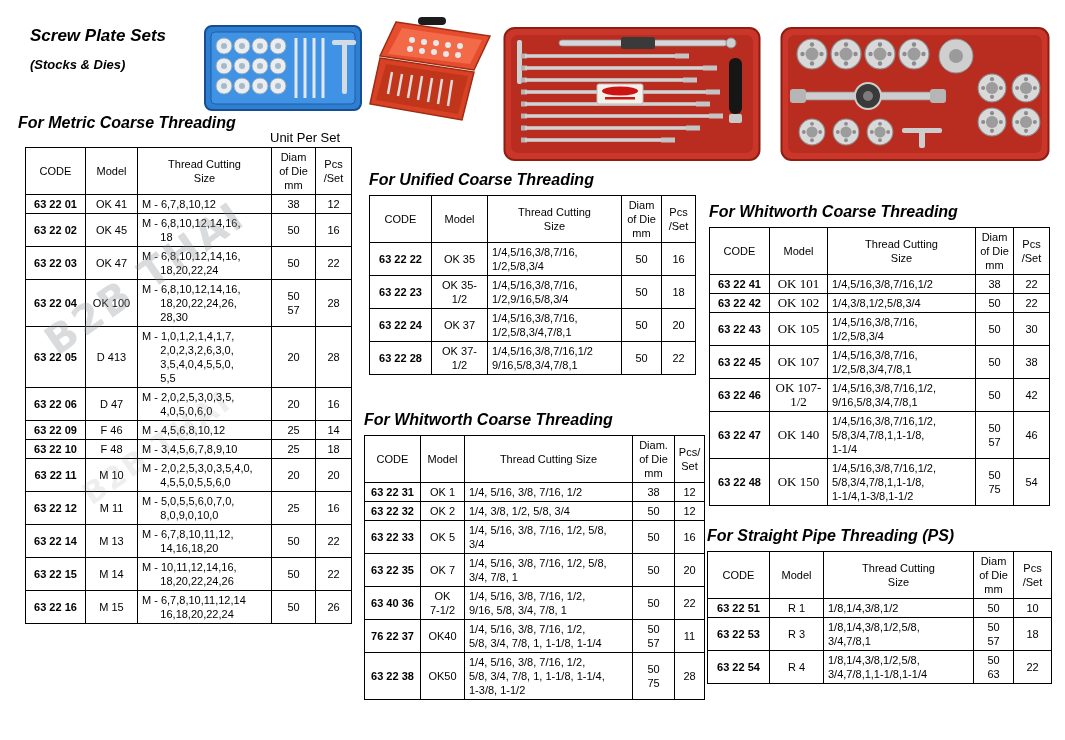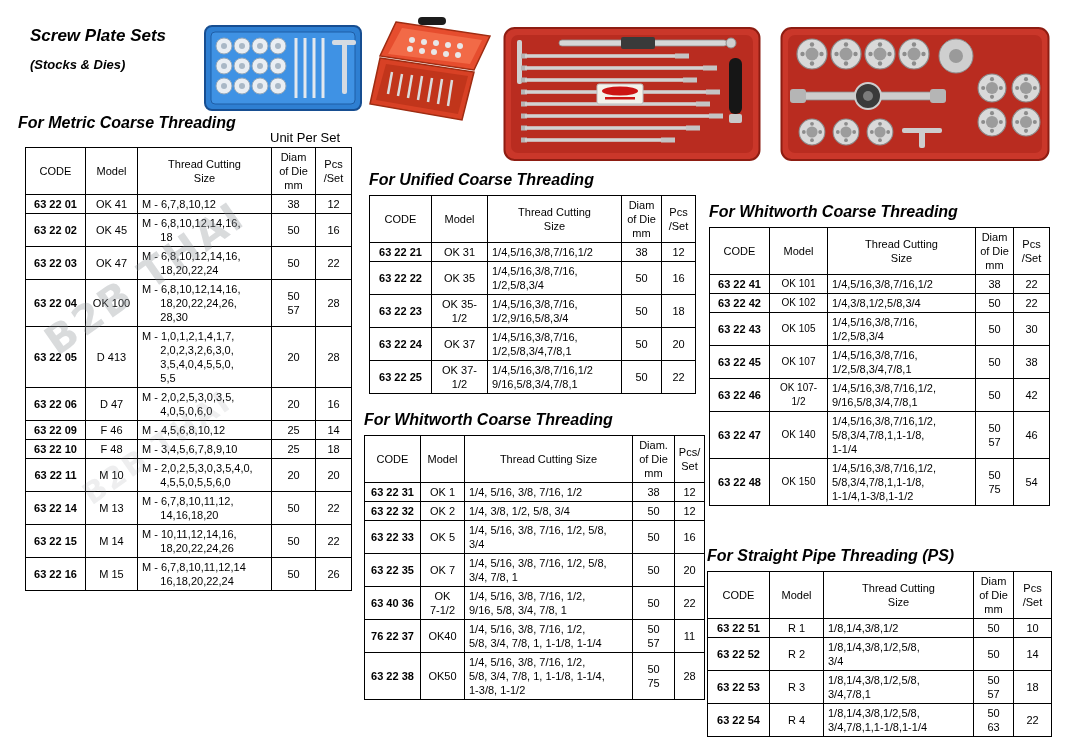--- a/index.html
+++ b/index.html
@@ -17,21 +17,21 @@
   .p-blue { left:204px; top:22px; width:158px; height:92px; }
   .p-case { left:368px; top:16px; width:126px; height:112px; }
   .p-taps { left:503px; top:26px; width:258px; height:136px; }
   .p-dies { left:780px; top:26px; width:270px; height:136px; }
 
   section.sec { position:absolute; }
   .s0 { left:18px;  top:114px; }
   .s1 { left:369px; top:171px; }
   .s2 { left:364px; top:411px; }
   .s3 { left:709px; top:203px; }
-  .s4 { left:707px; top:527px;margin-top:20px; }
+  .s4 { left:707px; top:527px; }
 
   h2.heading { font-size:16px; font-weight:bold; font-style:italic; white-space:nowrap; line-height:18px; }
   .s0 table { margin-top:15px; margin-left:7px; }
   .s1 table, .s2 table, .s3 table, .s4 table { margin-top:6px; }
   .unit-label { position:absolute; left:252px; top:16px; font-size:13px; white-space:nowrap; }
 
   table.t { border-collapse:collapse; table-layout:fixed; background:transparent; }
   .t th, .t td {
     border:1px solid #000; font-size:11px; line-height:14px;
     padding:2px 3px; text-align:center; vertical-align:middle; font-weight:normal;
@@ -39,21 +39,21 @@
   .t th { white-space:pre-line; }
   .t td { white-space:pre-wrap; }
   .t td.c0 { font-weight:bold; white-space:nowrap; }
   .t td.c2 { text-align:left; padding-left:4px; }
 
   .t0 .c0{width:60px} .t0 .c1{width:52px} .t0 .c2{width:134px} .t0 .c3{width:44px} .t0 .c4{width:36px}
   .t1 .c0{width:62px} .t1 .c1{width:56px} .t1 .c2{width:134px} .t1 .c3{width:40px} .t1 .c4{width:34px}
   .t2 .c0{width:56px} .t2 .c1{width:44px} .t2 .c2{width:168px} .t2 .c3{width:42px} .t2 .c4{width:30px}
   .t3 .c0{width:60px} .t3 .c1{width:58px} .t3 .c2{width:148px} .t3 .c3{width:38px} .t3 .c4{width:36px}
   .t4 .c0{width:62px} .t4 .c1{width:54px} .t4 .c2{width:150px} .t4 .c3{width:40px} .t4 .c4{width:38px}
-  .t3 td.c1 { font-size:10px; }
+  .t3 td.c1 { font-size:13px;font-family:Liberation Serif, serif; }
 
   .wm {
     position:absolute; z-index:30; pointer-events:none; font-weight:bold;
     color:#8a9096; white-space:nowrap; font-family:"DejaVu Sans", sans-serif;
   }
   .wm1 { left:28px; top:255px; font-size:40px; opacity:.32; transform:rotate(-35deg); letter-spacing:3px; }
   .wm2 { left:70px; top:430px; font-size:30px; opacity:.14; transform:rotate(-35deg); letter-spacing:2px; }
 </style>
 </head>
 <body>
@@ -301,20 +301,28 @@
           </tr>
           <tr>
             <td class="c0">63 22 11</td>
             <td class="c1">M 10</td>
             <td class="c2">M - 2,0,2,5,3,0,3,5,4,0,
       4,5,5,0,5,5,6,0</td>
             <td class="c3">20</td>
             <td class="c4">20</td>
           </tr>
           <tr>
+            <td class="c0">63 22 12</td>
+            <td class="c1">M 11</td>
+            <td class="c2">M - 5,0,5,5,6,0,7,0,
+      8,0,9,0,10,0</td>
+            <td class="c3">25</td>
+            <td class="c4">16</td>
+          </tr>
+          <tr>
             <td class="c0">63 22 14</td>
             <td class="c1">M 13</td>
             <td class="c2">M - 6,7,8,10,11,12,
       14,16,18,20</td>
             <td class="c3">50</td>
             <td class="c4">22</td>
           </tr>
           <tr>
             <td class="c0">63 22 15</td>
             <td class="c1">M 14</td>
@@ -346,27 +354,20 @@
 Size</th>
             <th class="c3">Diam
 of Die
 mm</th>
             <th class="c4">Pcs
 /Set</th>
           </tr>
         </thead>
         <tbody>
           <tr>
-            <td class="c0">63 22 21</td>
-            <td class="c1">OK 31</td>
-            <td class="c2">1/4,5/16,3/8,7/16,1/2</td>
-            <td class="c3">38</td>
-            <td class="c4">12</td>
-          </tr>
-          <tr>
             <td class="c0">63 22 22</td>
             <td class="c1">OK 35</td>
             <td class="c2">1/4,5/16,3/8,7/16,
 1/2,5/8,3/4</td>
             <td class="c3">50</td>
             <td class="c4">16</td>
           </tr>
           <tr>
             <td class="c0">63 22 23</td>
             <td class="c1">OK 35-1/2</td>
@@ -377,21 +378,21 @@
           </tr>
           <tr>
             <td class="c0">63 22 24</td>
             <td class="c1">OK 37</td>
             <td class="c2">1/4,5/16,3/8,7/16,
 1/2,5/8,3/4,7/8,1</td>
             <td class="c3">50</td>
             <td class="c4">20</td>
           </tr>
           <tr>
-            <td class="c0">63 22 25</td>
+            <td class="c0">63 22 28</td>
             <td class="c1">OK 37-1/2</td>
             <td class="c2">1/4,5/16,3/8,7/16,1/2
 9/16,5/8,3/4,7/8,1</td>
             <td class="c3">50</td>
             <td class="c4">22</td>
           </tr>
         </tbody>
       </table>
   </section>
 
@@ -570,28 +571,20 @@
         </thead>
         <tbody>
           <tr>
             <td class="c0">63 22 51</td>
             <td class="c1">R 1</td>
             <td class="c2">1/8,1/4,3/8,1/2</td>
             <td class="c3">50</td>
             <td class="c4">10</td>
           </tr>
           <tr>
-            <td class="c0">63 22 52</td>
-            <td class="c1">R 2</td>
-            <td class="c2">1/8,1/4,3/8,1/2,5/8,
-3/4</td>
-            <td class="c3">50</td>
-            <td class="c4">14</td>
-          </tr>
-          <tr>
             <td class="c0">63 22 53</td>
             <td class="c1">R 3</td>
             <td class="c2">1/8,1/4,3/8,1/2,5/8,
 3/4,7/8,1</td>
             <td class="c3">50
 57</td>
             <td class="c4">18</td>
           </tr>
           <tr>
             <td class="c0">63 22 54</td>

